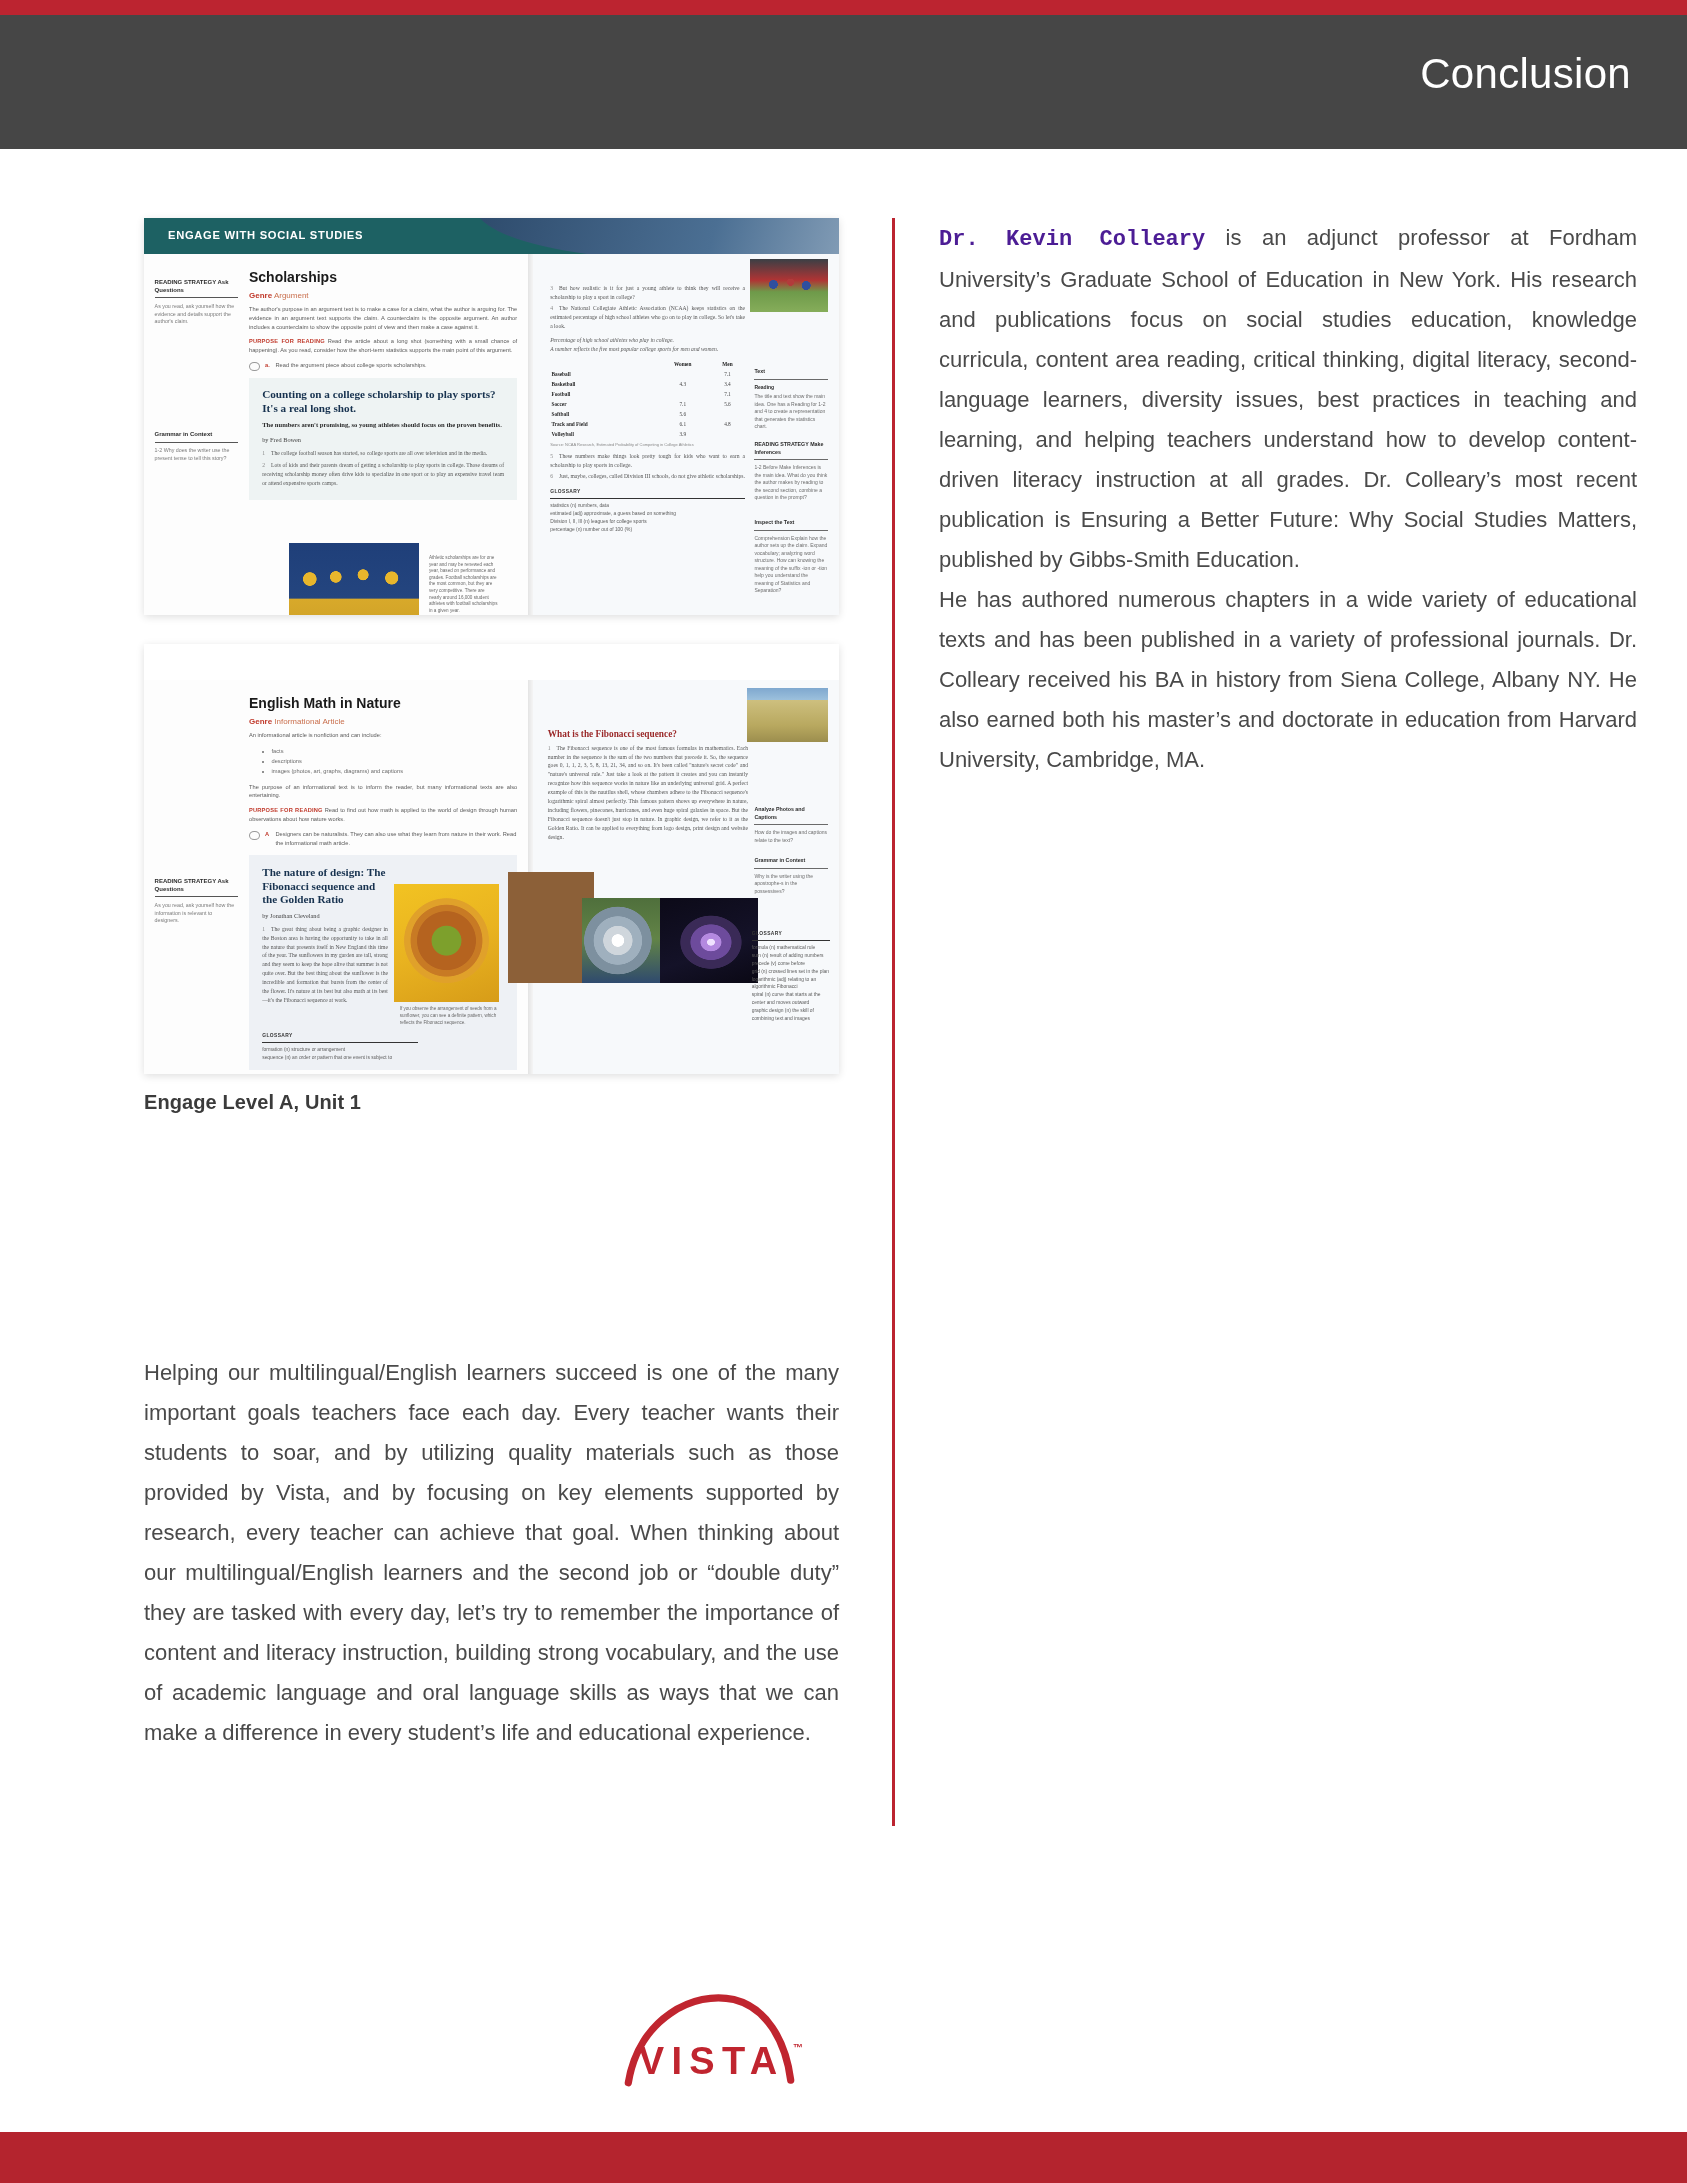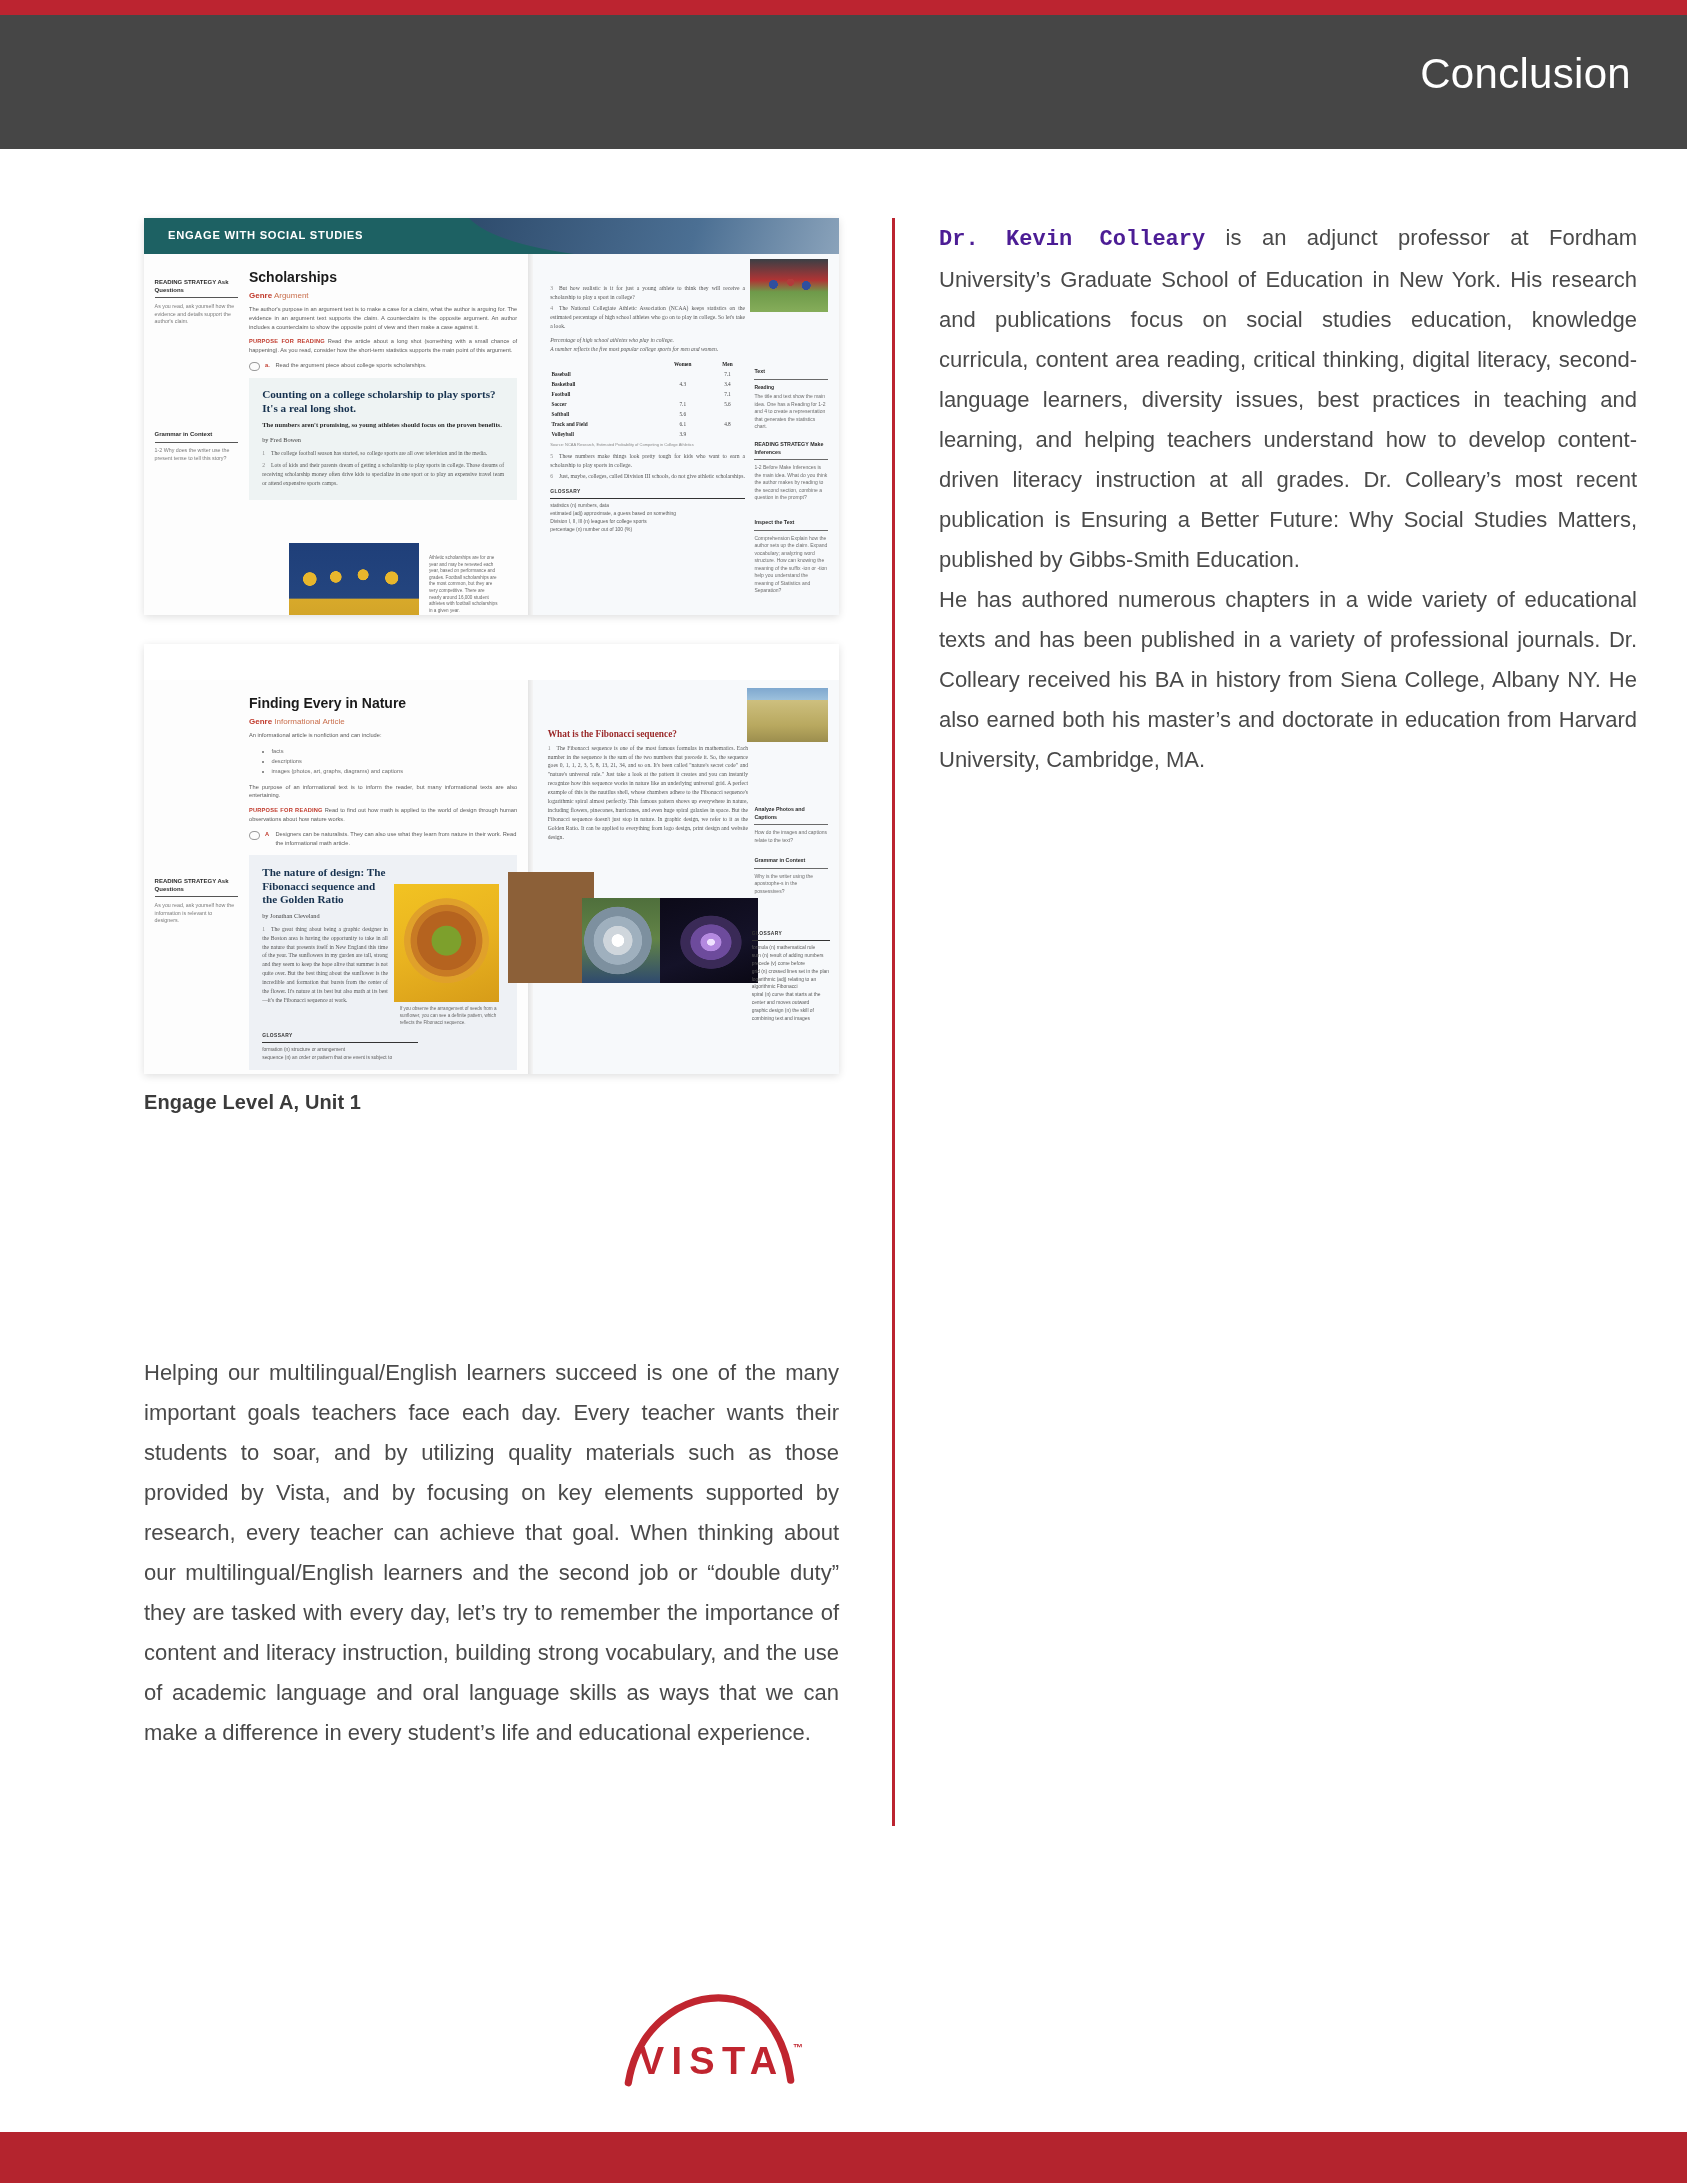--- a/index.html
+++ b/index.html
@@ -74,20 +74,21 @@
   }
   .spread.social { height: 397px; margin-bottom: 29px; }
   .spread.math   { height: 430px; }
 
   
   .sp-band {
     position: absolute;
     left: 0; top: 0;
     width: 100%; height: 36px;
     overflow: hidden;
+    padding-left: 24px;
   }
   .sp-band .band-fill {
     position: absolute; inset: 0;
   }
   .sp-band .band-swoop {
     position: absolute;
     left: 46%; top: -29px;
     width: 70%; height: 73px;
     background: linear-gradient(110deg, #2d4a6b 0%, #4b6f93 48%, #b9c9d8 100%);
     transform: rotate(-3.5deg);
@@ -606,21 +607,21 @@
 
 
       <div class="sp-page left">
         <div class="sp-margin-note" style="top:198px;">
           <span class="mn-head">READING STRATEGY
 Ask Questions</span>
           <span class="mn-body">As you read, ask yourself how the information is relevant to designers.</span>
         </div>
 
         <div class="sp-main" style="top:14.6px;">
-          <div class="sp-title">Finding Every in Nature</div>
+          <div class="sp-title">English Math in Nature</div>
           <div class="sp-genre">
             <span class="g-key">Genre</span>
             <span class="g-val">Informational Article</span>
           </div>
           <div class="sp-para">An informational article is nonfiction and can include:</div>
           <ul class="sp-bullets">
             <li>facts</li>
             <li>descriptions</li>
             <li>images (photos, art, graphs, diagrams) and captions</li>
           </ul>

